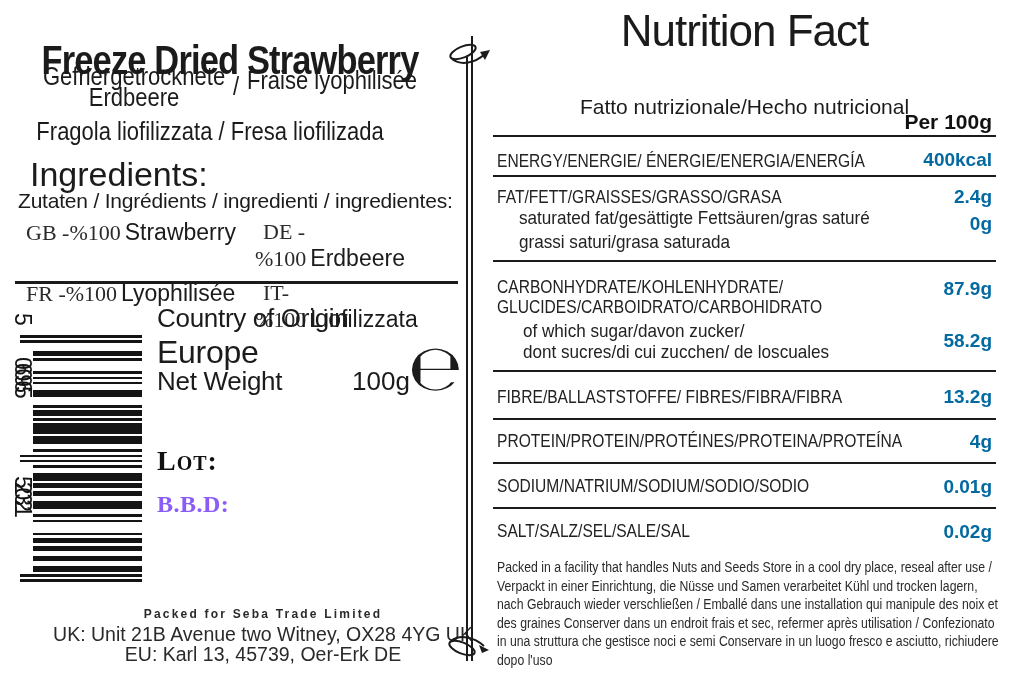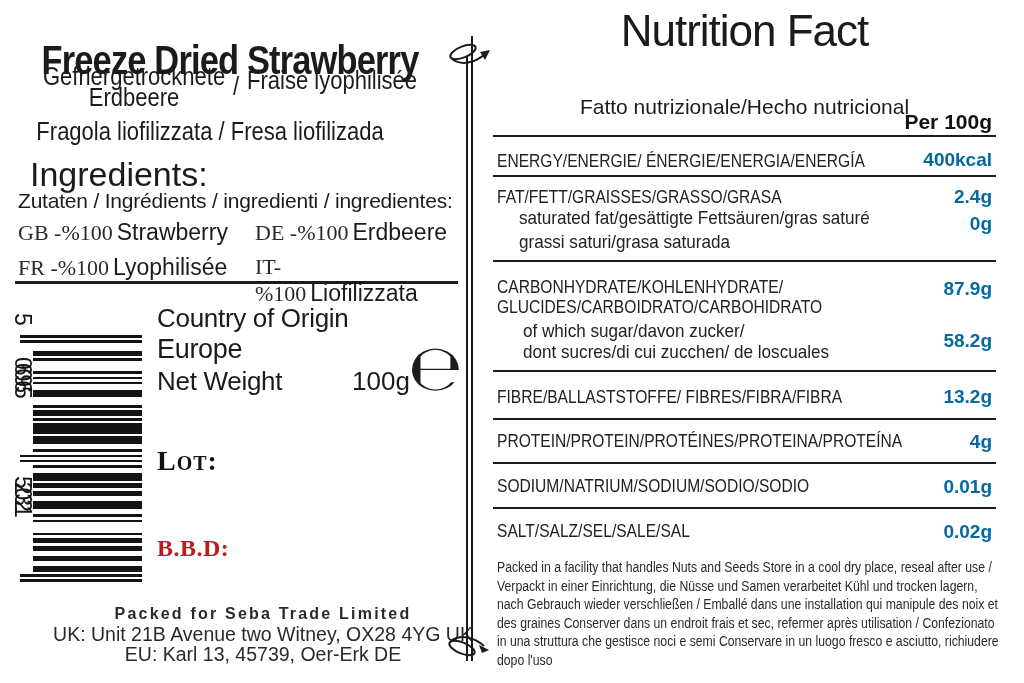--- a/index.html
+++ b/index.html
@@ -11,40 +11,40 @@
   .subtitle-row{position:absolute;left:0;top:66px;width:460px;display:flex;justify-content:center;
     align-items:flex-start;gap:9px;font-size:25px;transform:scaleX(.88);transform-origin:50% 0;}
   .de-stack{text-align:center;line-height:21px;}
   .slash-sep{margin-top:6px;}
   .subtitle2{position:absolute;left:0;top:117px;width:420px;text-align:center;font-size:25px;
     transform:scaleX(.88);transform-origin:50% 0;white-space:nowrap;}
   .ing-heading{position:absolute;left:18px;top:143px;font-size:34px;}
   .lang-line{position:absolute;left:18px;top:189px;font-size:21px;letter-spacing:-.2px;white-space:nowrap;}
   .ing-grid{position:absolute;left:18px;top:219px;width:430px;display:grid;
     grid-template-columns:237px auto;row-gap:8px;}
-  .ing-code{font-family:"Liberation Serif",serif;font-size:22px;color:#2a2a2a;}
+  .ing-code{font-family:"Liberation Serif",serif;font-size:22px;color:#2a2a2a;margin-left:8px;}
   .ing-name{font-size:23px;margin-left:4px;}
   .rule-left{position:absolute;left:15px;top:281px;width:443px;height:2.5px;background:#1b1b1b;}
   
   .barcode-block{position:absolute;left:7px;top:315px;width:136px;height:272px;}
   .bc-digit{position:absolute;writing-mode:vertical-rl;font-size:23px;color:#141414;left:2px;}
   .bc-bars{position:absolute;left:0;top:20px;width:135px;height:248px;}
   .bc-bar{position:absolute;right:0;background:#141414;}
   .origin-line{position:absolute;left:157px;top:303px;width:308px;display:flex;
     justify-content:space-between;font-size:26px;letter-spacing:-.3px;flex-direction:column;}
   .nw-label{position:absolute;left:157px;top:366px;font-size:26px;letter-spacing:-.3px;}
   .nw-value{position:absolute;left:352px;top:366px;font-size:26px;}
   .e-mark{position:absolute;left:408px;top:336px;font-size:64px;line-height:1;
     font-family:"DejaVu Serif","DejaVu Sans",serif;}
   .lot-label{position:absolute;left:157px;top:445px;font-family:"Liberation Serif",serif;
     font-weight:bold;font-variant:small-caps;font-size:28px;letter-spacing:1px;color:#111;}
   .bbd-label{position:absolute;left:157px;top:491px;font-family:"Liberation Serif",serif;
-    font-weight:bold;font-size:24px;letter-spacing:.5px;color:#b91c1c;margin-top:44px;}
+    font-weight:bold;font-size:24px;letter-spacing:.5px;color:#8b5cf6;}
   .packer{position:absolute;left:20px;top:604px;width:486px;text-align:center;line-height:20px;}
-  .packer .p1{font-size:16px;font-weight:bold;letter-spacing:2.2px;color:#2a2a2a;}
+  .packer .p1{font-size:12px;font-weight:bold;letter-spacing:2.2px;color:#2a2a2a;}
   .packer .p2,.packer .p3{font-size:19.5px;color:#2a2a2a;}
   
   .divider-svg{position:absolute;left:445px;top:0;width:55px;height:683px;}
   
   .nut{position:absolute;left:493px;top:0;width:503px;height:683px;}
   .n-title{position:absolute;top:6px;left:0;width:100%;text-align:center;font-size:44px;letter-spacing:-1px;}
   .n-sub1{position:absolute;top:68px;left:0;width:100%;text-align:center;font-size:23px;letter-spacing:-.3px;white-space:nowrap;}
   .n-sub2{position:absolute;top:95px;left:0;width:100%;text-align:center;font-size:21px;white-space:nowrap;}
   .n-per{position:absolute;top:110px;right:4px;font-size:21px;font-weight:bold;color:#111;}
   .nrule{position:absolute;left:0;width:503px;height:2px;background:#1b1b1b;}
@@ -126,21 +126,21 @@
         <div class="bc-bar" style="top: 210.6px; height: 5.2px; width: 109px;"></div>
         <div class="bc-bar" style="top: 221px; height: 5.2px; width: 109px;"></div>
         <div class="bc-bar" style="top: 231.4px; height: 5.2px; width: 109px;"></div>
         <div class="bc-bar" style="top: 239.2px; height: 2.6px; width: 122px;"></div>
         <div class="bc-bar" style="top: 244.4px; height: 2.6px; width: 122px;"></div>
       </div>
   </div>
 
   <div class="origin-line">
     <span>Country of Origin</span>
-    <span style="font-size:27px;">Europe</span>
+    <span style="font-size:32px;">Europe</span>
   </div>
 
   <span class="nw-label">Net Weight</span>
   <span class="nw-value">100g</span>
   <span class="e-mark">℮</span>
 
   <span class="lot-label">Lot:</span>
   <span class="bbd-label">B.B.D:</span>
 
   <div class="packer">

